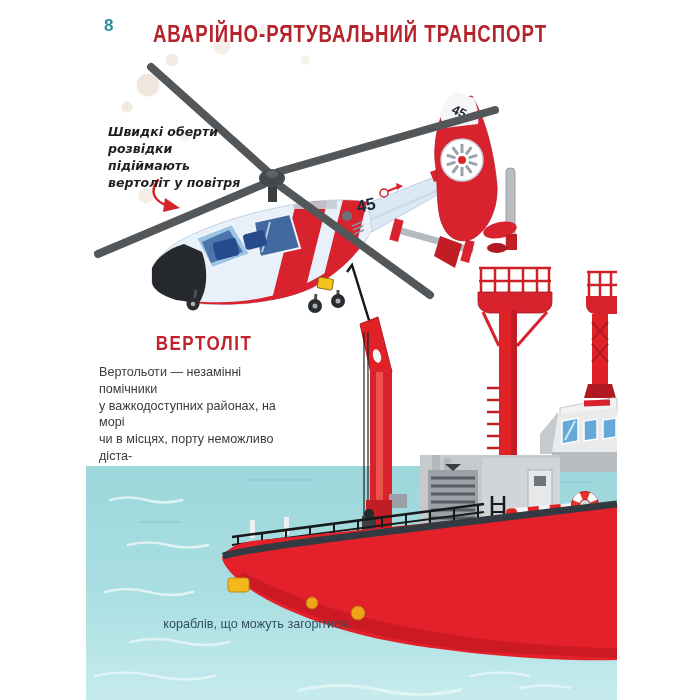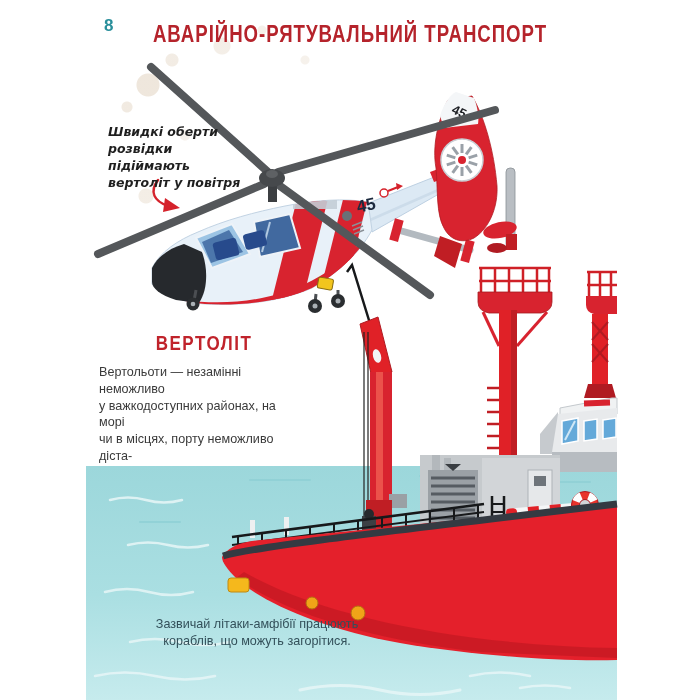--- a/index.html
+++ b/index.html
@@ -365,23 +365,22 @@
 
   <div class="txt annotation">
     <span class="line">Швидкі оберти</span>
     <span class="line">розвідки підіймають</span>
     <span class="line">вертоліт у повітря</span>
   </div>
 
   <div class="txt section-heading">ВЕРТОЛІТ</div>
 
   <div class="txt section-body">
-    <span class="line">Вертольоти — незамінні неможливо</span>
+    <span class="line">Вертольоти — незамінні помічники</span>
     <span class="line">у важкодоступних районах, на морі</span>
     <span class="line">чи в місцях, порту неможливо діста-</span>
   </div>
 
   <div class="txt caption">
-    <span class="line">Зазвичай літаки-амфібії працюють</span>
     <span class="line">кораблів, що можуть загорітися.</span>
   </div>
 
 </div>
 
 </body></html>

